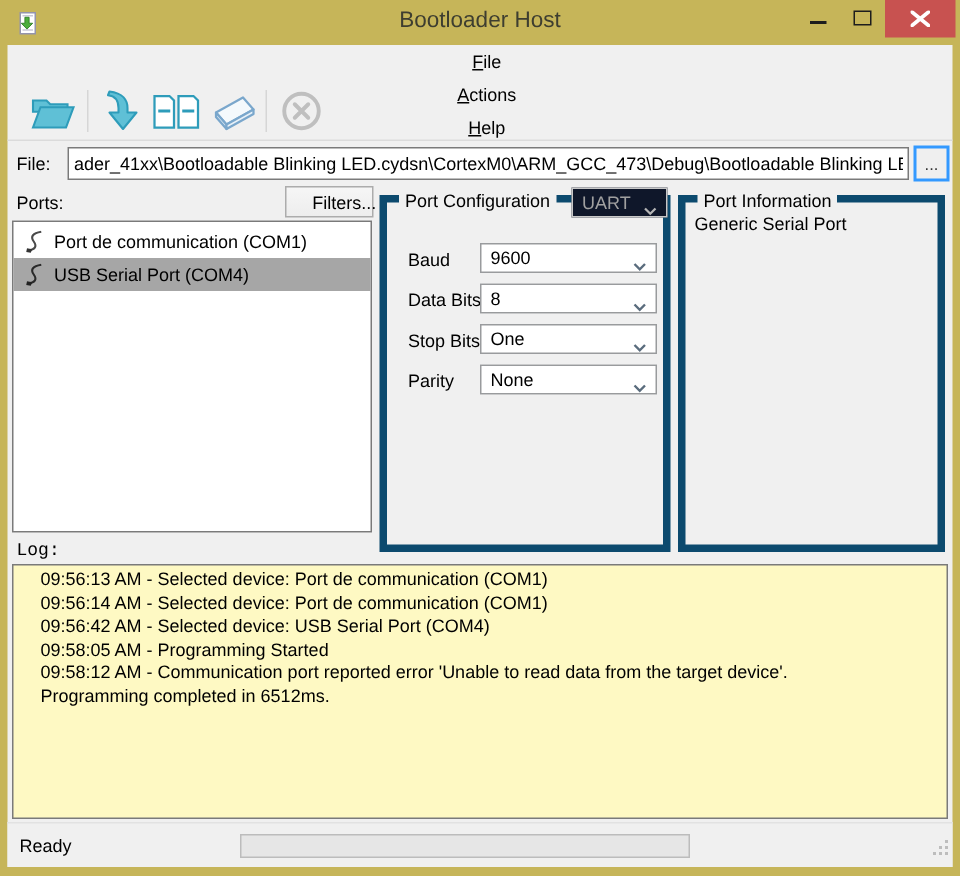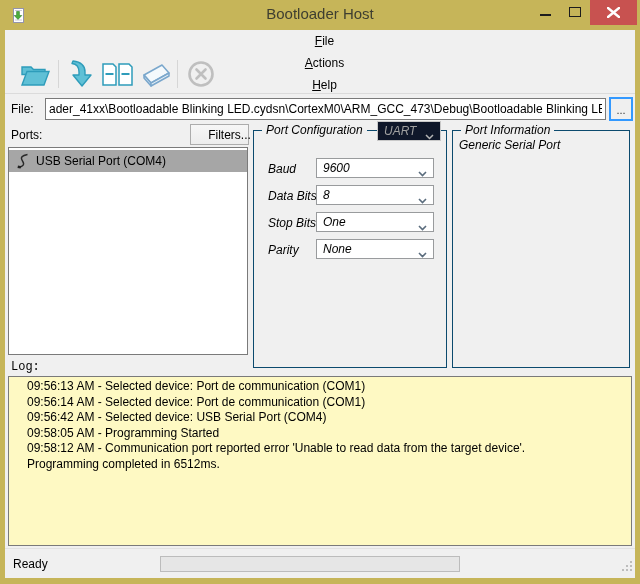--- a/index.html
+++ b/index.html
@@ -71,21 +71,21 @@
 
   .ports-list {
     position:absolute; left:3px; top:53px; width:240px; height:208px;
     background:#fff; border:1px solid #7A7A7A; padding-top:2px;
   }
   .port-item { position:relative; height:22px; display:flex; align-items:center; padding-left:27px; color:#000; }
   .port-item.selected { background:#A6A6A6; }
   .port-icon { position:absolute; left:7px; top:3px; width:14px; height:16px; }
 
   
-  .groupbox { position:absolute; border:1px solid #0c4a6e;font-style:italic; }
+  .groupbox { position:absolute; border:5px solid #0c4a6e; }
   .group-config { left:248px; top:36px; width:194px; height:238px; }
   .group-info   { left:447px; top:36px; width:178px; height:238px; }
   .group-legend {
     position:absolute; top:-8px; left:8px; background:#F0F0F0; padding:0 4px;
     font-size:12px; color:#000; white-space:nowrap;
   }
   .info-text { position:absolute; left:6px; top:7px; }
 
   .combo {
     position:absolute; height:20px; background:#fff; border:1px solid #999B9D;
@@ -194,20 +194,29 @@
             <span>...</span>
           </div>
       </div>
 
       <span class="ports-label">Ports:</span>
       <div class="filters-btn">
           <span>Filters...</span>
         </div>
 
       <div class="ports-list">
+        <div class="port-item">
+          <span class="port-icon">
+            <svg width="14" height="16" viewBox="0 0 14 16">
+              <path d="M11.5 1.5 C6 2.5 4 4.5 6.5 8 C9 11.5 7 13.5 3 14" fill="none" stroke="#4A4A4A" stroke-width="1.4"></path>
+              <path d="M2 12.5 L5.5 13.2 L4.5 15.5 L1.5 15 Z" fill="#333333"></path>
+            </svg>
+          </span>
+          <span>Port de communication (COM1)</span>
+        </div>
         <div class="port-item selected">
           <span class="port-icon">
             <svg width="14" height="16" viewBox="0 0 14 16">
               <path d="M11.5 1.5 C6 2.5 4 4.5 6.5 8 C9 11.5 7 13.5 3 14" fill="none" stroke="#2A2A2A" stroke-width="1.4"></path>
               <path d="M2 12.5 L5.5 13.2 L4.5 15.5 L1.5 15 Z" fill="#222222"></path>
             </svg>
           </span>
           <span>USB Serial Port (COM4)</span>
         </div>
       </div>

